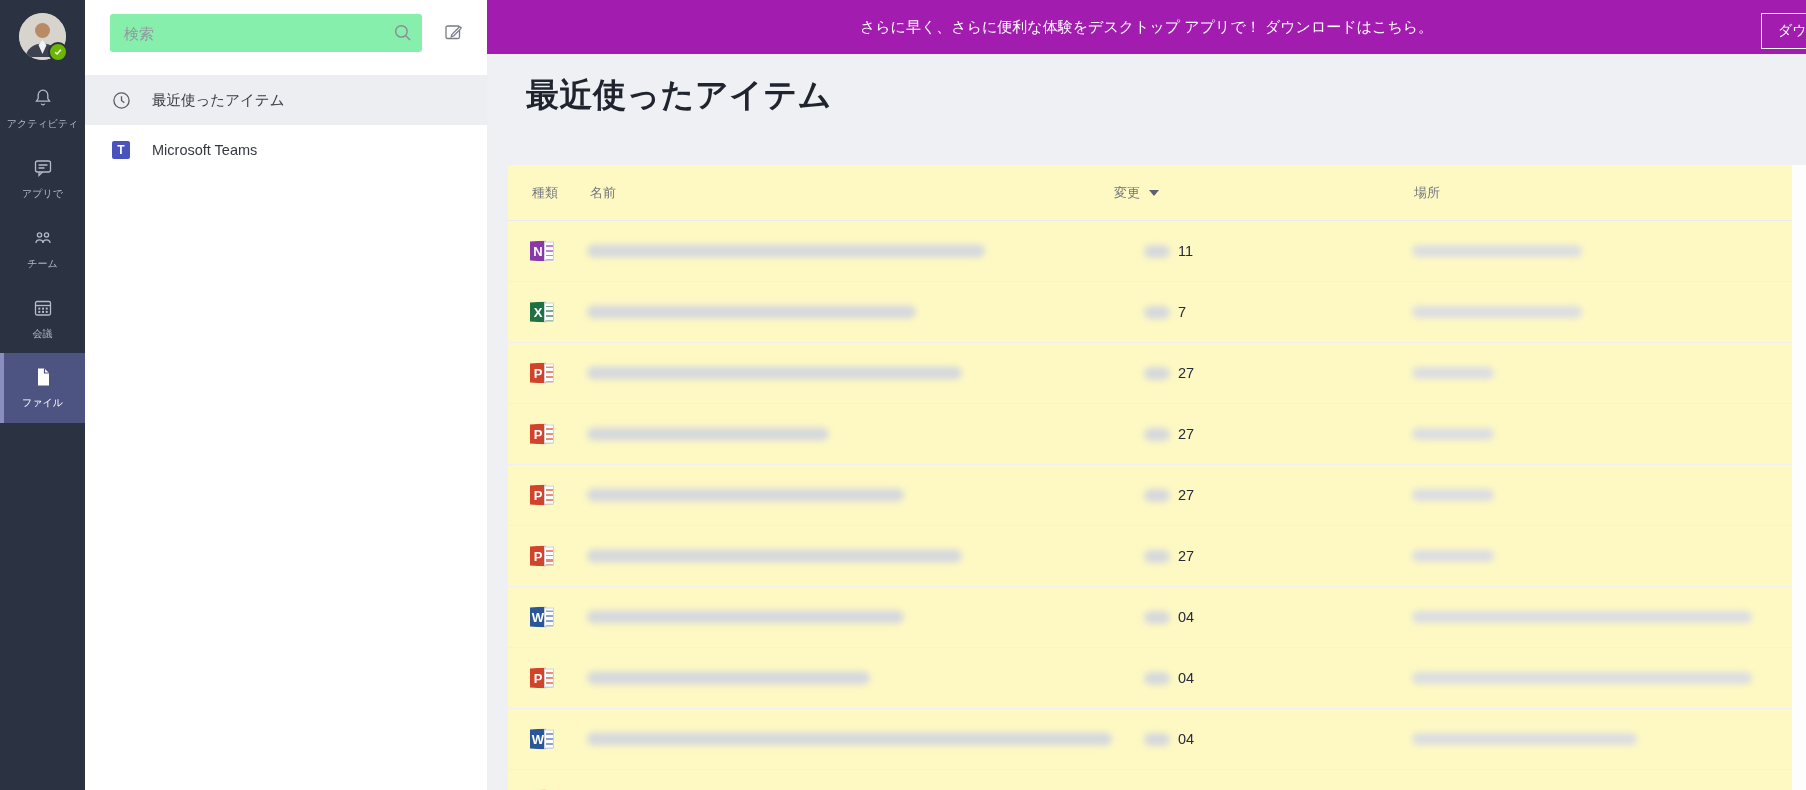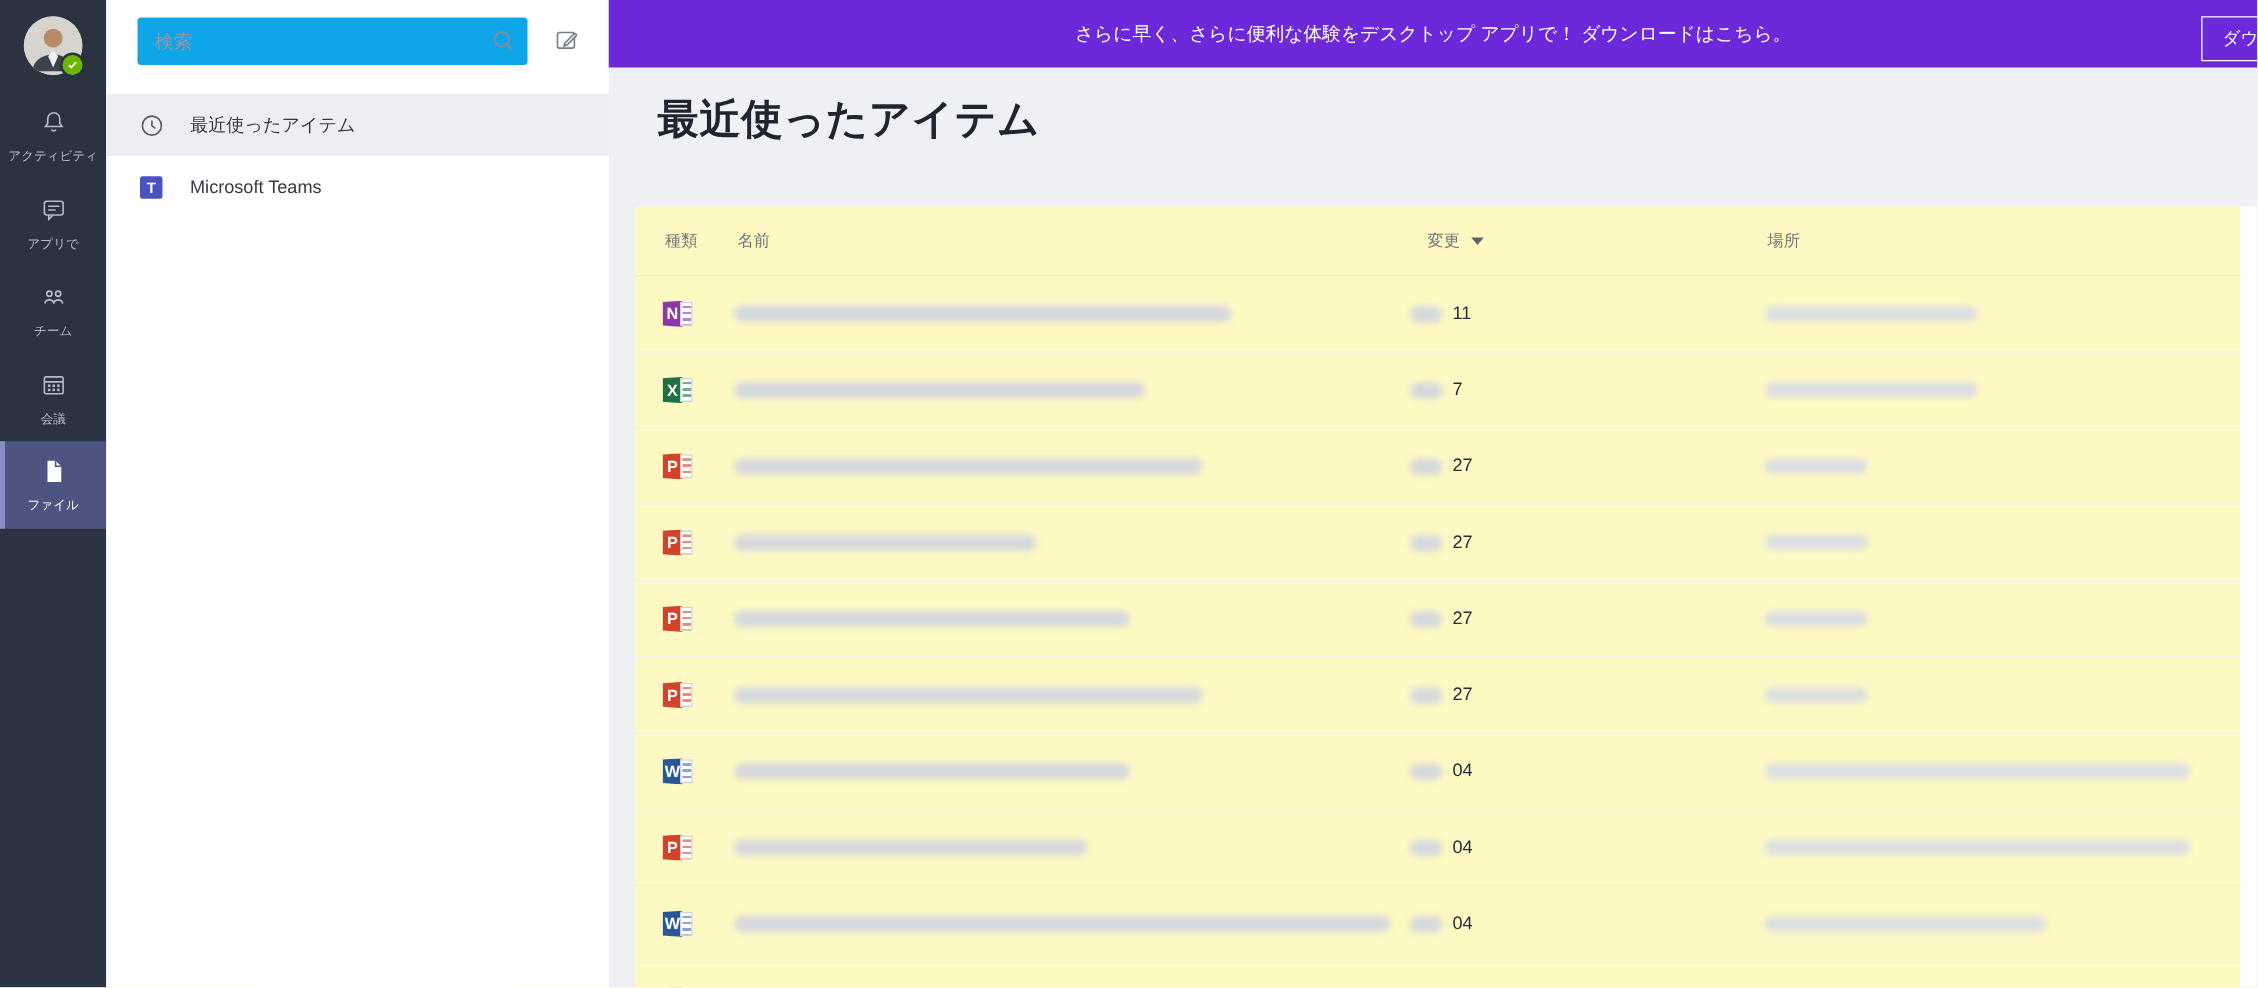--- a/index.html
+++ b/index.html
@@ -14,54 +14,54 @@
     background:#6bb700;border:2px solid #2b3242;display:flex;align-items:center;justify-content:center;}
   .rail-item{position:absolute;left:0;width:85px;height:62px;display:flex;flex-direction:column;
     align-items:center;justify-content:center;color:#b6bac9;cursor:pointer;}
   .rail-item .lbl{font-size:10px;margin-top:4px;letter-spacing:0;white-space:nowrap;}
   .rail-item svg{stroke:#b6bac9;fill:none;stroke-width:1.3;}
   .rail-item.active{background:#4e5481;color:#fff;height:70px;}
   .rail-item.active::before{content:"";position:absolute;left:0;top:0;width:4px;height:100%;background:#8a8dc0;}
 
   
   .panel{position:absolute;left:85px;top:0;width:402px;height:790px;background:#fff;}
-  .searchbox{position:absolute;left:25px;top:14px;width:312px;height:38px;background:#0ea5e9;border:none;
+  .searchbox{position:absolute;left:25px;top:14px;width:312px;height:38px;background:#86efac;border:none;
     border-radius:3px;font-size:15px;color:#444;padding:0 36px 0 14px;outline:none;box-sizing:border-box;
     font-family:"Liberation Sans","DejaVu Sans",sans-serif;}
   .searchbox::placeholder{color:#9298a1;}
   .search-ic{position:absolute;left:308px;top:23px;width:20px;height:20px;}
   .compose-ic{position:absolute;left:358px;top:21px;width:22px;height:22px;cursor:pointer;}
   .plist{position:absolute;left:0;top:75px;width:402px;}
   .pitem{position:relative;height:50px;display:flex;align-items:center;cursor:pointer;}
   .pitem.selected{background:#eceef2;}
   .pitem .icw{position:absolute;left:26px;width:20px;height:20px;display:flex;align-items:center;justify-content:center;}
   .pitem .txt{position:absolute;left:67px;font-size:14.5px;color:#35393f;}
   .teams-logo{width:18px;height:18px;background:#4a53bd;border-radius:2px;color:#fff;font-weight:bold;
     font-size:12px;display:flex;align-items:center;justify-content:center;}
 
   
-  .banner{position:absolute;left:487px;top:0;width:1319px;height:54px;background:#6d28d9;
+  .banner{position:absolute;left:487px;top:0;width:1319px;height:54px;background:#a21caf;
     display:flex;align-items:center;justify-content:center;}
   .banner .msg{color:#fff;font-size:15px;}
   .dl-btn{position:absolute;left:1274px;top:13px;height:36px;box-sizing:border-box;border:1px solid #fff;
     background:transparent;color:#fff;font-size:14px;padding:0 16px;white-space:nowrap;cursor:pointer;
     font-family:"Liberation Sans","DejaVu Sans",sans-serif;}
 
   
   .main-title{position:absolute;left:526px;top:73px;font-size:33px;font-weight:600;color:#20242e;letter-spacing:.5px;}
   .tableblock{position:absolute;left:508px;top:165px;width:1284px;height:625px;background:#fef9c3;overflow:hidden;}
   .gutter{position:absolute;left:1792px;top:165px;width:14px;height:625px;background:#fdfdfd;}
   .thead{position:relative;height:55px;border-bottom:1px solid #e8eaee;}
   .th{position:absolute;top:50%;transform:translateY(-50%);font-size:13px;color:#70757e;cursor:pointer;}
-  .th.c-type{left:24px}.th.c-name{left:82px}.th.c-mod{left:634px}.th.c-loc{left:906px}
+  .th.c-type{left:24px}.th.c-name{left:82px}.th.c-mod{left:606px}.th.c-loc{left:906px}
   .sort-arrow{display:inline-block;width:0;height:0;border-left:5px solid transparent;
     border-right:5px solid transparent;border-top:6px solid #5c6270;margin-left:9px;vertical-align:1px;}
   .trow{position:relative;height:60px;border-bottom:1px solid #eef0f3;cursor:pointer;}
   .cell{position:absolute;top:50%;transform:translateY(-50%);}
-  .c-icon{left:22px}.c-fname{left:79px}.c-fmod{left:620px;display:flex;align-items:center}.c-floc{left:904px}
+  .c-icon{left:22px}.c-fname{left:79px}.c-fmod{left:636px;display:flex;align-items:center}.c-floc{left:904px}
   .bar{height:13px;border-radius:7px;background:#d5d8dd;filter:blur(3px);}
   .bar.loc{height:12px;background:#dbdde2;}
   .bar.month{width:26px;height:13px;margin-right:8px;}
   .fdate{font-size:14.5px;color:#262b3c;}
 
   
   .doc{position:relative;width:27px;height:27px;}
   .doc .face{position:absolute;left:0;top:3px;width:16px;height:21px;background:var(--fc);color:#fff;
     font-weight:bold;font-size:13px;display:flex;align-items:center;justify-content:center;
     clip-path:polygon(0 5%,100% 0,100% 100%,0 95%);}

